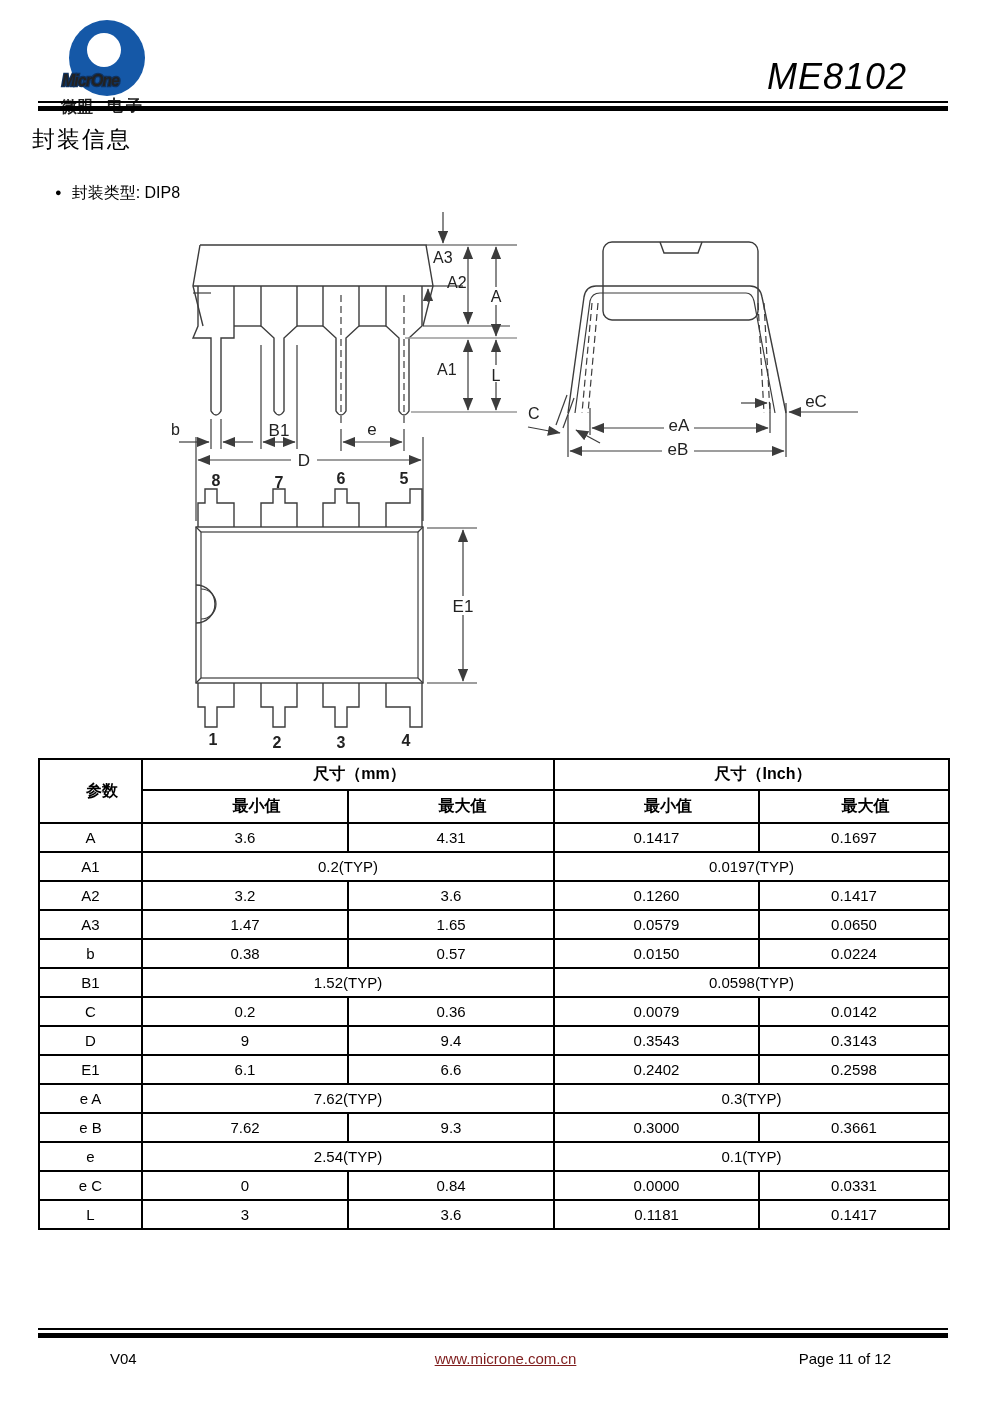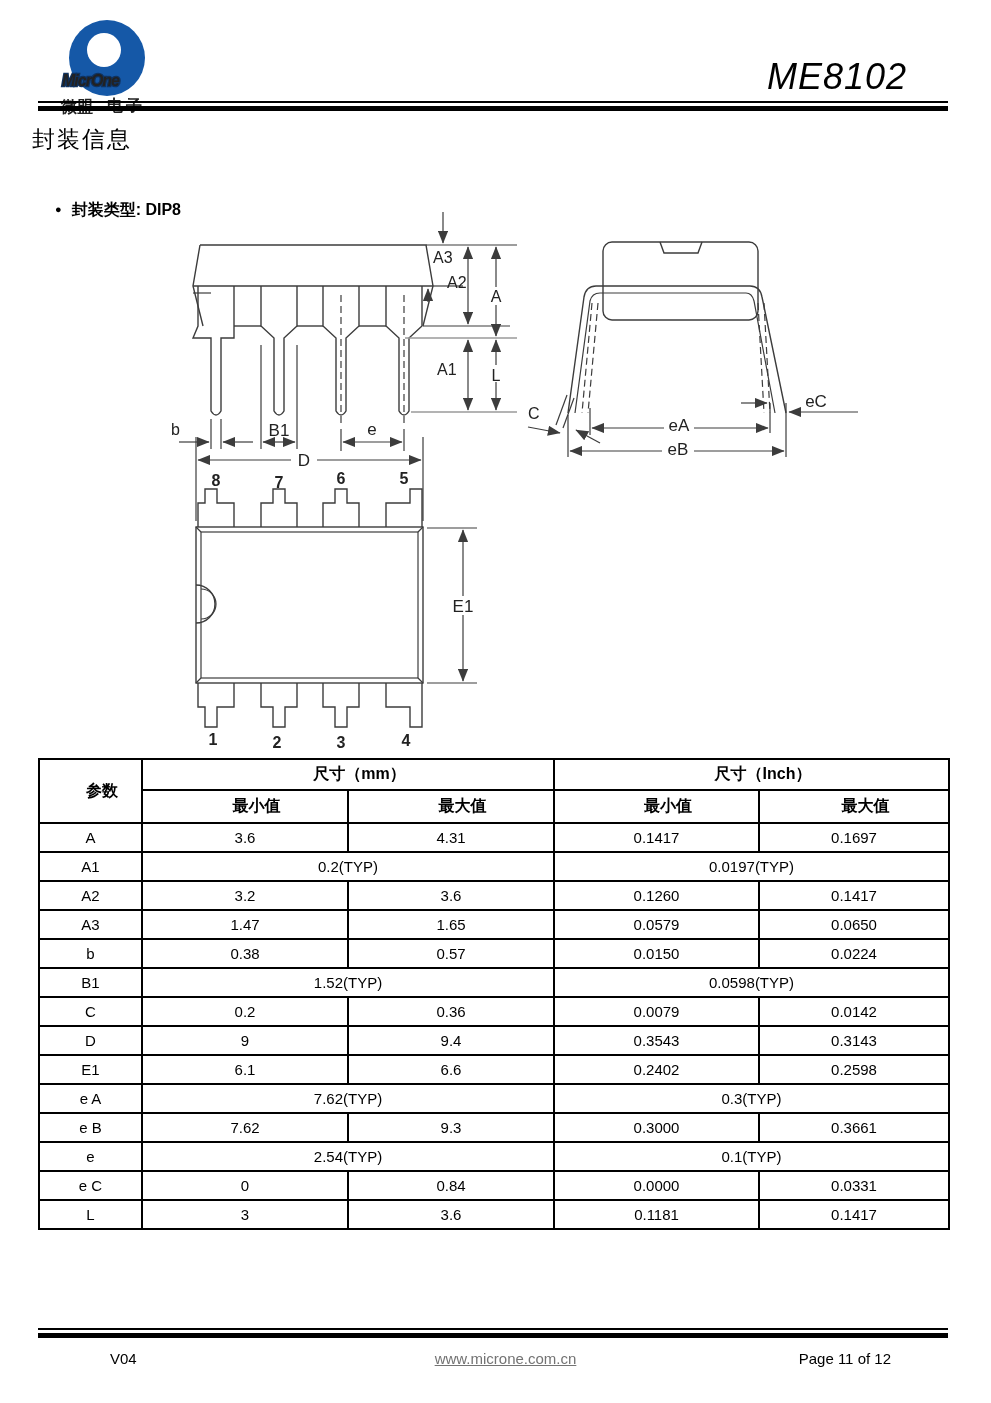--- a/index.html
+++ b/index.html
@@ -11,21 +11,21 @@
   
   #logo{left:55px;top:14px;width:150px;height:106px;}
   #doc-title{right:84px;top:56px;font-size:36px;letter-spacing:1px;font-style:italic;}
   .rule{left:38px;width:910px;background:#000;}
   #rule-top-thin{top:101px;height:2px;}
   #rule-top-thick{top:106px;height:5px;}
   #rule-bot-thin{top:1328px;height:2px;}
   #rule-bot-thick{top:1333px;height:5px;}
   
   #section-title{left:32px;top:124px;font-size:23px;font-weight:normal;letter-spacing:2px;}
-  #bullet-line{left:55px;top:200px;font-size:16px;font-weight:bold;}
+  #bullet-line{left:55px;top:183px;font-size:16px;font-weight:normal;}
   #bullet-line .dot{font-size:11px;vertical-align:2px;margin-right:10px;}
   
   svg text{font-family:"Liberation Sans",sans-serif;font-size:16px;fill:#222;}
   .ln{stroke:#3c3c3c;stroke-width:1.4;fill:none;}
   .lt{stroke:#3c3c3c;stroke-width:1.2;fill:none;}
   .gray{stroke:#9a9a9a;stroke-width:1.7;fill:none;}
   .dsh{stroke-dasharray:7,4;}
   .wbg{fill:#fff;}
   
   #dim-table{left:38px;top:758px;width:910px;border-collapse:collapse;table-layout:fixed;}
@@ -33,21 +33,21 @@
     border:2px solid #000;text-align:center;vertical-align:middle;
     font-size:15px;padding:0;height:27px;overflow:hidden;white-space:nowrap;
   }
   #dim-table th{font-weight:bold;font-size:16px;padding-left:23px;}
   #dim-table tr.hdr1 th{height:29px;}
   #dim-table tr.hdr2 th{height:31px;}
   
   .foot{top:1350px;font-size:15px;margin-left:10px;}
   #footer-version{left:100px;}
   #footer-link-wrap{left:0;width:991px;text-align:center;}
-  #footer-link-wrap a{color:#737373;text-decoration:underline;}
+  #footer-link-wrap a{color:#7f1d1d;text-decoration:underline;}
   #footer-page{right:100px;}
 </style>
 </head>
 <body>
 
 <svg id="logo" class="abs" viewBox="0 0 150 106">
   <circle cx="52" cy="44" r="38" fill="#1558A7"></circle>
   <circle cx="49" cy="36" r="17" fill="#ffffff"></circle>
   <text x="7" y="72" font-size="22" font-weight="bold" font-style="italic" fill="#ffffff" stroke="#10325e" stroke-width="2.6" style="paint-order:stroke" letter-spacing="-1">MicrOne</text>
   <text x="6" y="98" font-size="21" font-weight="bold" fill="#111">微盟</text>

